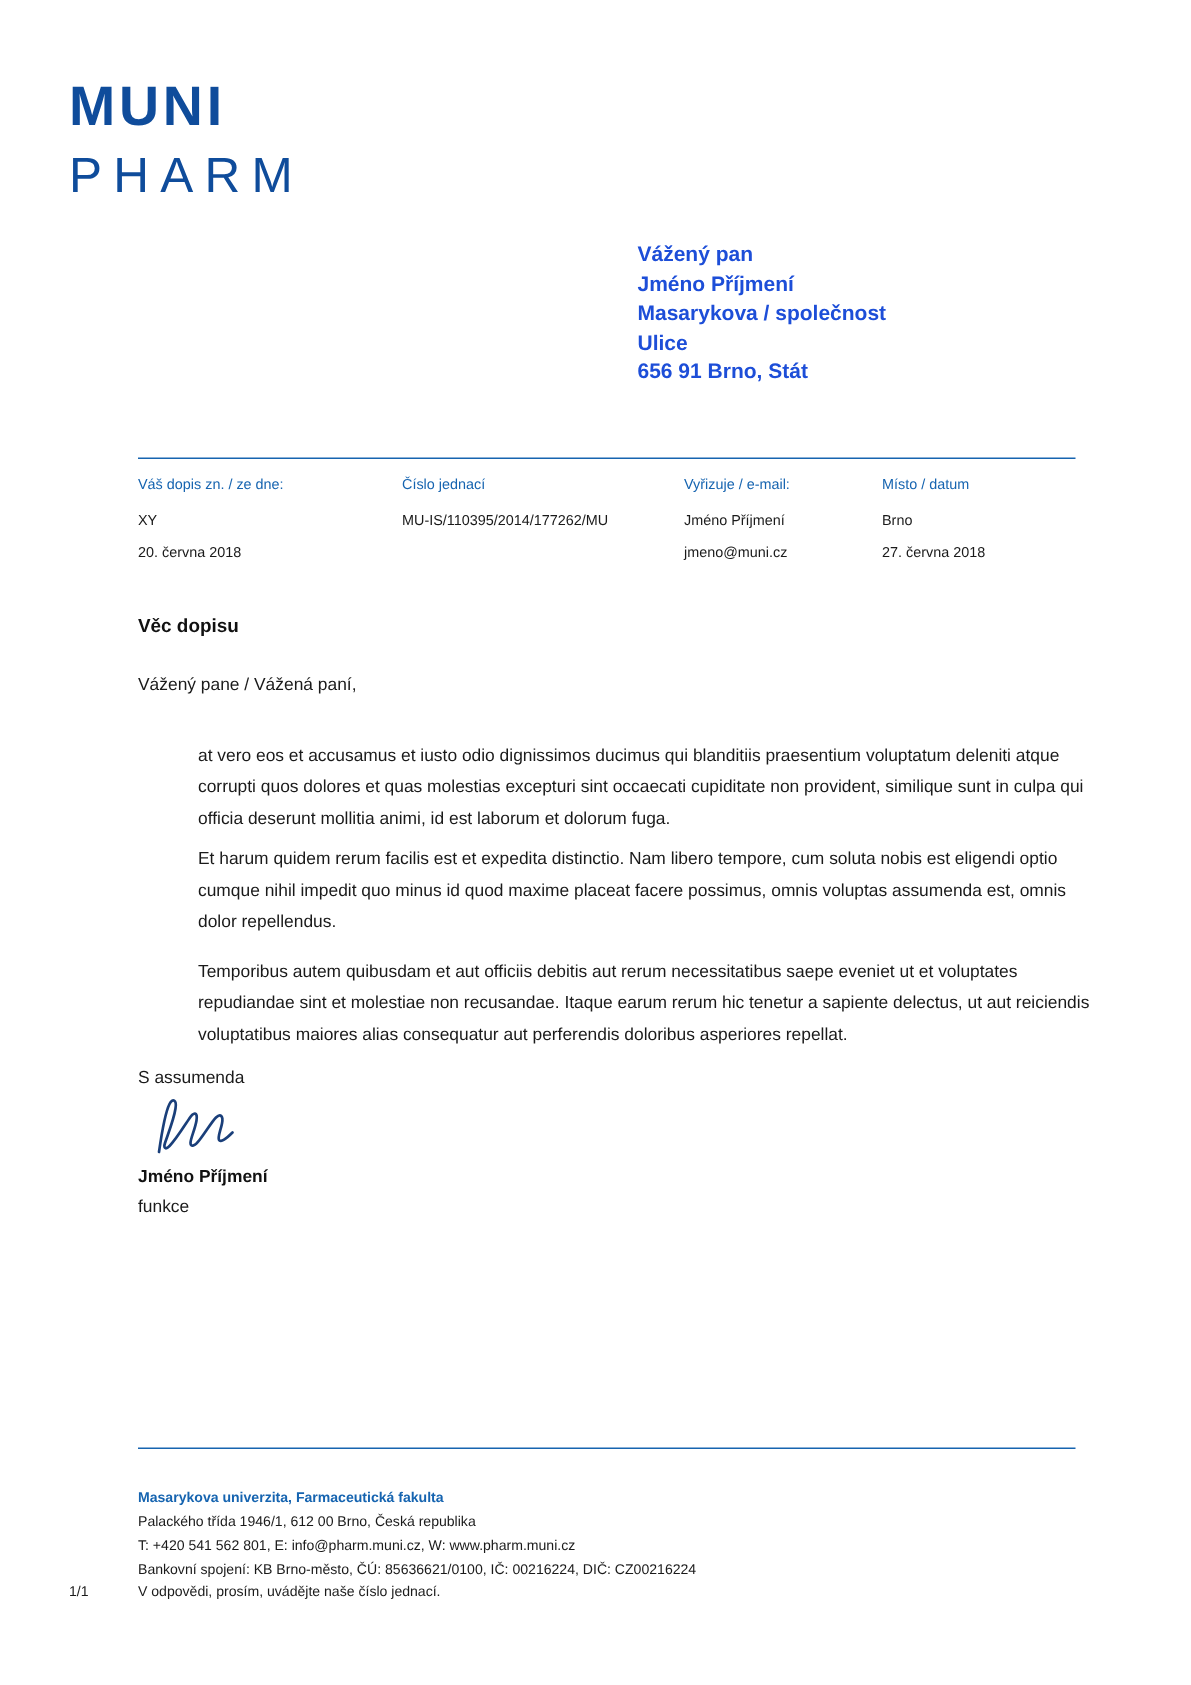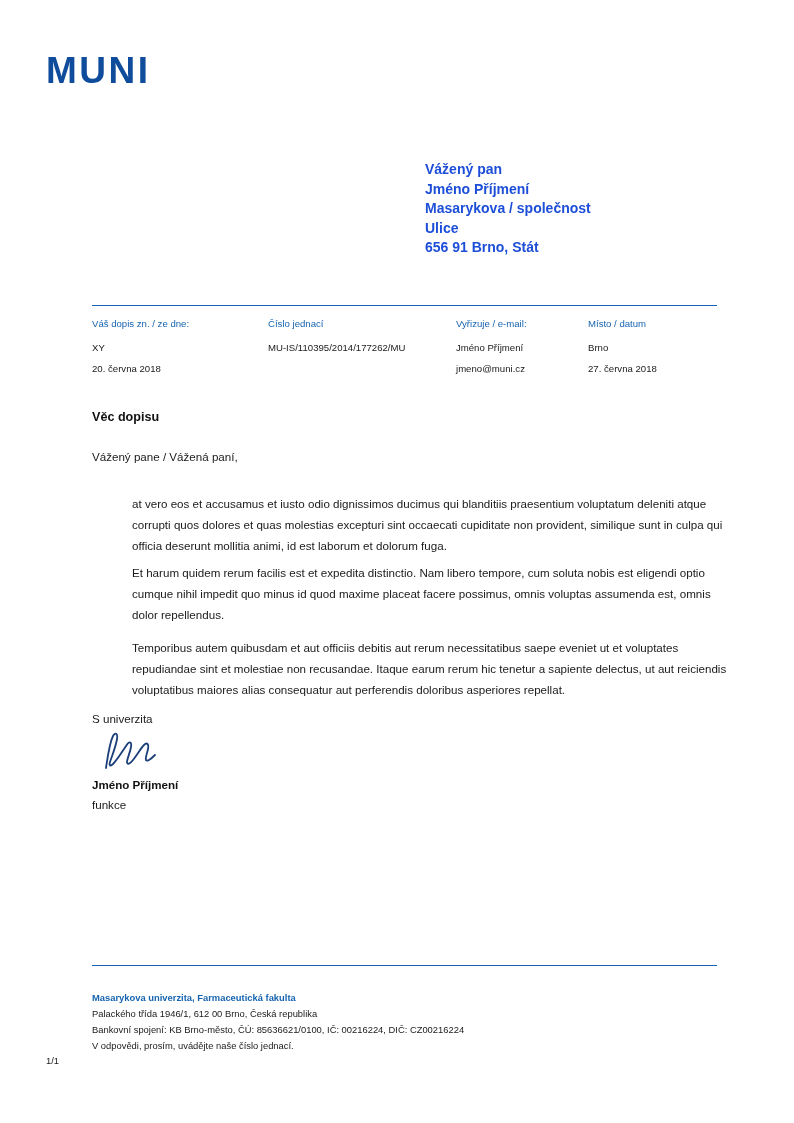--- a/index.html
+++ b/index.html
@@ -199,20 +199,21 @@
     color: #1a1a1a;
   }
 </style>
 </head>
 <body>
 
 <div class="page">
 
   <div class="logo">
     <span class="logo-muni">MUNI</span>
+    <span class="logo-pharm">PHARM</span>
   </div>
 
   <div class="address">
     <div>Vážený pan</div>
     <div>Jméno Příjmení</div>
     <div>Masarykova / společnost</div>
     <div>Ulice</div>
     <div>656 91 Brno, Stát</div>
   </div>
 
@@ -242,37 +243,38 @@
       <div class="val">27. června 2018</div>
     </div>
   </div>
 
   <div class="subject">Věc dopisu</div>
   <div class="salutation">Vážený pane / Vážená paní,</div>
   <div class="para p1">at vero eos et accusamus et iusto odio dignissimos ducimus qui blanditiis praesentium voluptatum deleniti atque corrupti quos dolores et quas molestias excepturi sint occaecati cupiditate non provident, similique sunt in culpa qui officia deserunt mollitia animi, id est laborum et dolorum fuga.</div>
   <div class="para p2">Et harum quidem rerum facilis est et expedita distinctio. Nam libero tempore, cum soluta nobis est eligendi optio cumque nihil impedit quo minus id quod maxime placeat facere possimus, omnis voluptas assumenda est, omnis dolor repellendus.</div>
   <div class="para p3">Temporibus autem quibusdam et aut officiis debitis aut rerum necessitatibus saepe eveniet ut et voluptates repudiandae sint et molestiae non recusandae. Itaque earum rerum hic tenetur a sapiente delectus, ut aut reiciendis voluptatibus maiores alias consequatur aut perferendis doloribus asperiores repellat.</div>
 
-  <div class="closing">S univerzita</div>
+  <div class="closing">S assumenda</div>
 
   <svg class="signature-img" viewBox="0 0 80 48">
     <path d="M10 42 C12 28, 14 16, 17 10 C19 6, 22 7, 21 13 C20 20, 16 30, 14 36
              C13 39, 14 41, 17 38 C21 34, 26 26, 30 20 C33 15, 36 15, 35 21
              C34 27, 31 33, 31 36 C31 39, 34 38, 37 34 C41 29, 45 22, 48 19
              C51 16, 53 18, 52 23 C51 28, 49 32, 50 34 C51 36, 55 33, 59 29" fill="none" stroke="#1a3f7a" stroke-width="1.8" stroke-linecap="round" stroke-linejoin="round"></path>
   </svg>
 
   <div class="sig-name">Jméno Příjmení</div>
   <div class="sig-role">funkce</div>
 
   <div class="footer">
     <div class="footline"></div>
     <div class="foot-title">Masarykova univerzita, Farmaceutická fakulta</div>
     <div class="foot-lines">
       <div>Palackého třída 1946/1, 612 00 Brno, Česká republika</div>
+      <div>T: +420 541 562 801, E: info@pharm.muni.cz, W: www.pharm.muni.cz</div>
       <div>Bankovní spojení: KB Brno-město, ČÚ: 85636621/0100, IČ: 00216224, DIČ: CZ00216224</div>
       <div>V odpovědi, prosím, uvádějte naše číslo jednací.</div>
     </div>
   </div>
 
   <div class="pagenum">1/1</div>
 
 </div>
 
 </body></html>

